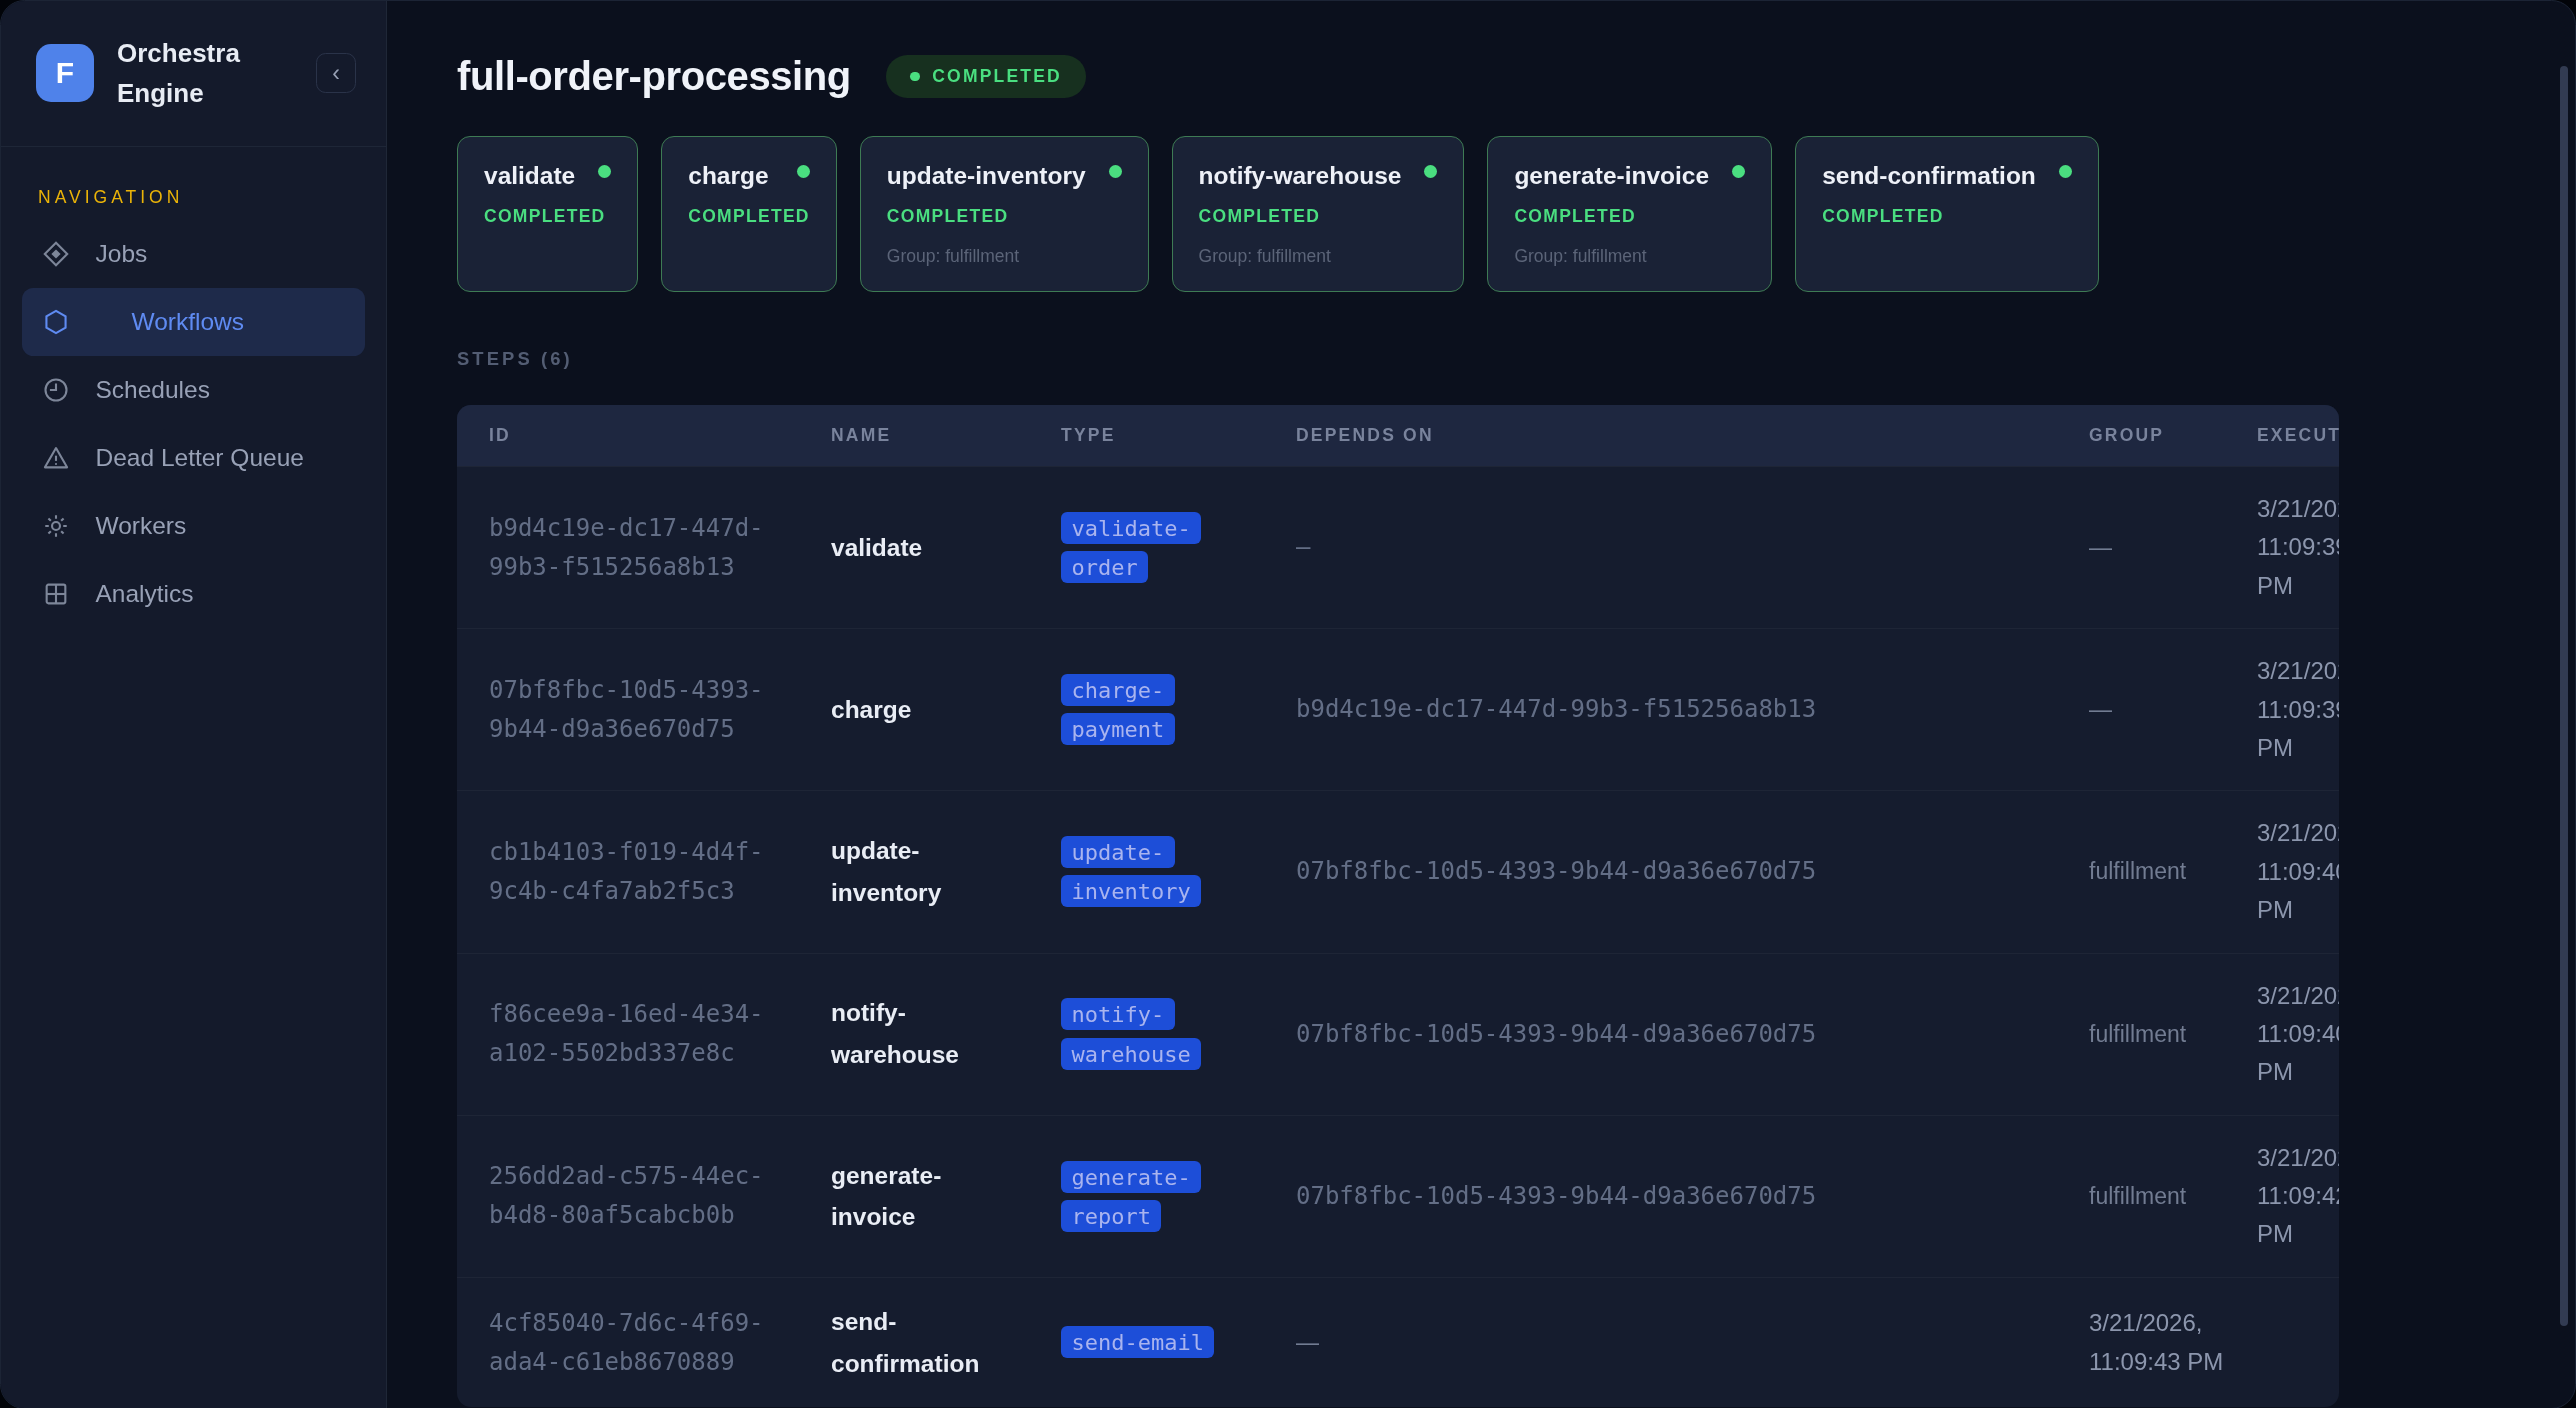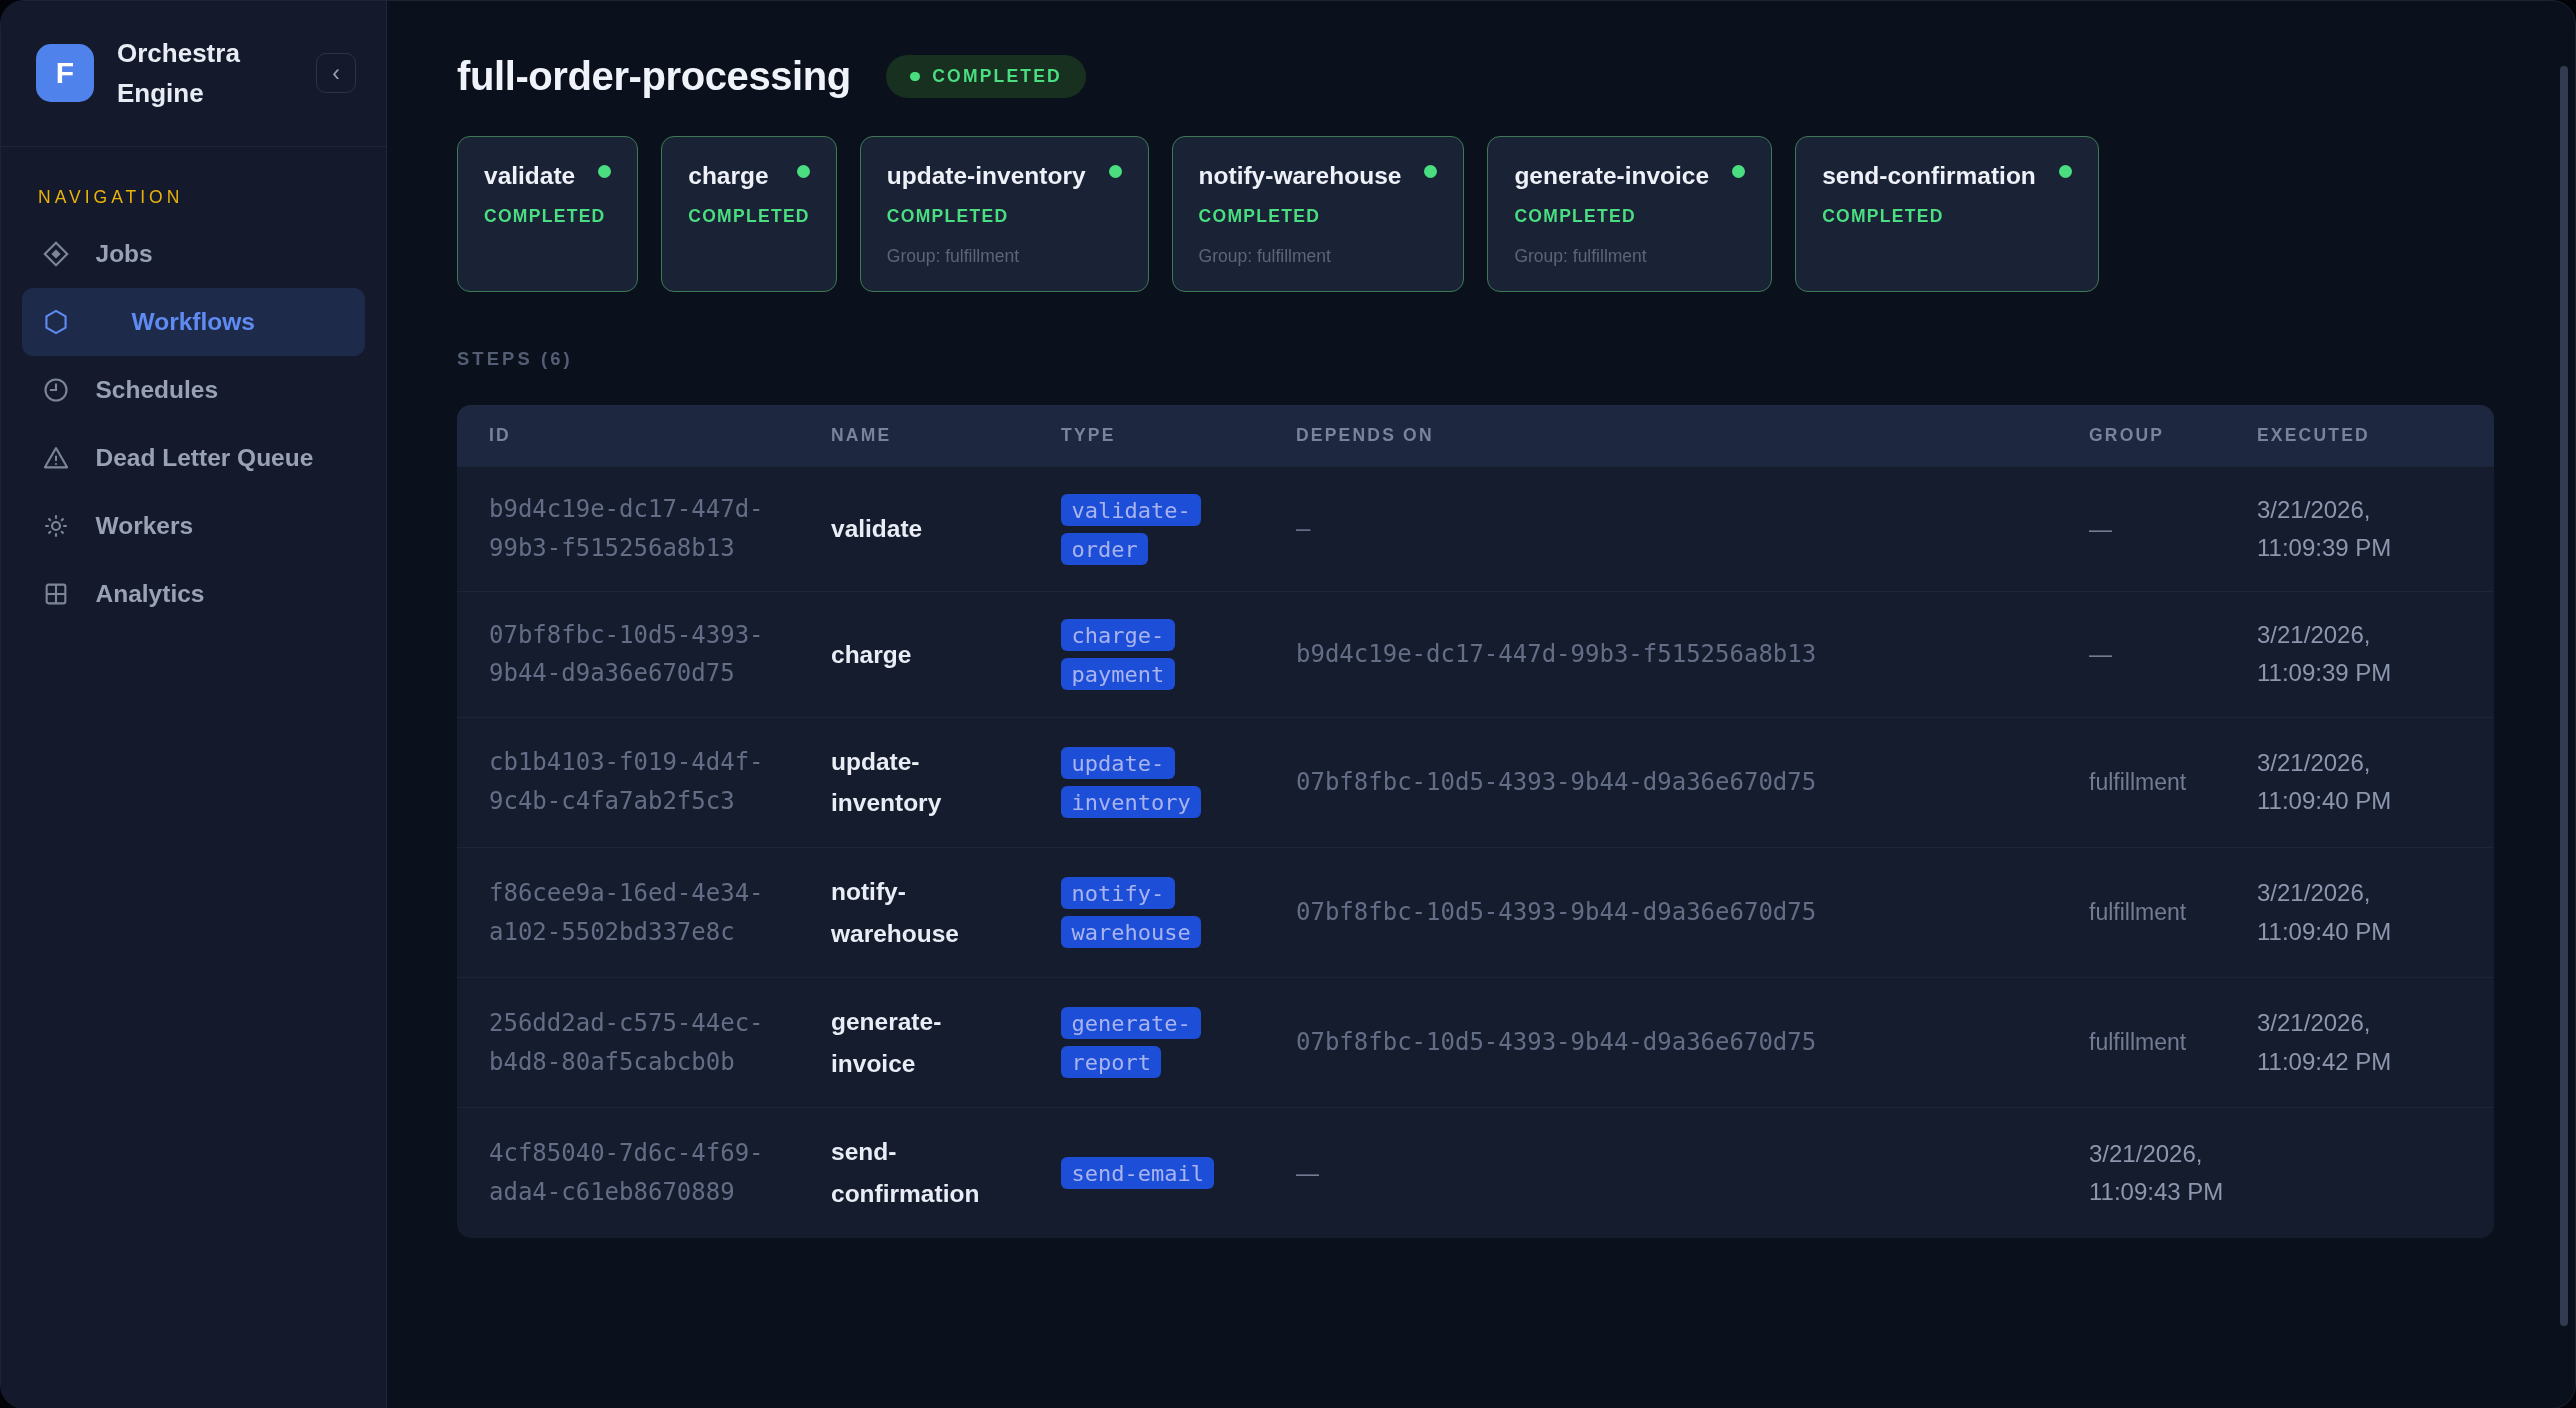--- a/index.html
+++ b/index.html
@@ -64,21 +64,21 @@
     letter-spacing: 4px;
     color: #eab308;
   }
   .nav { list-style: none; padding: 0 21px; }
   .nav-item {
     display: flex; align-items: center;
     height: 68px;
     padding: 0 19px;
     border-radius: 11.4px;
     color: #98a1b6;
-    font-size: 24.5px; font-weight: 700;
+    font-size: 24.5px; font-weight: 400;
     cursor: pointer;
   }
   .nav-item .nav-icon {
     width: 30px; height: 30px;
     margin-right: 24.5px;
     display: flex; align-items: center; justify-content: center;
     color: #7d8699;
   }
   .nav-item.active {
     background: #1e2a4a;
@@ -159,21 +159,21 @@
   .card-group {
     margin-top: 19px;
     font-size: 17.5px;
     color: #5b6478;
     min-height: 21px;
   }
 
   
   .table {
     margin-top: 35px;
-    width: 2037px;
+    width: 1882px;
     background: #151c2e;
     border-radius: 14px;
     overflow: hidden;
   }
   .trow {
     display: grid;
     grid-template-columns: 342px 230px 235px 793px 168px 1fr;
     padding: 0 32px;
     align-items: center;
   }

